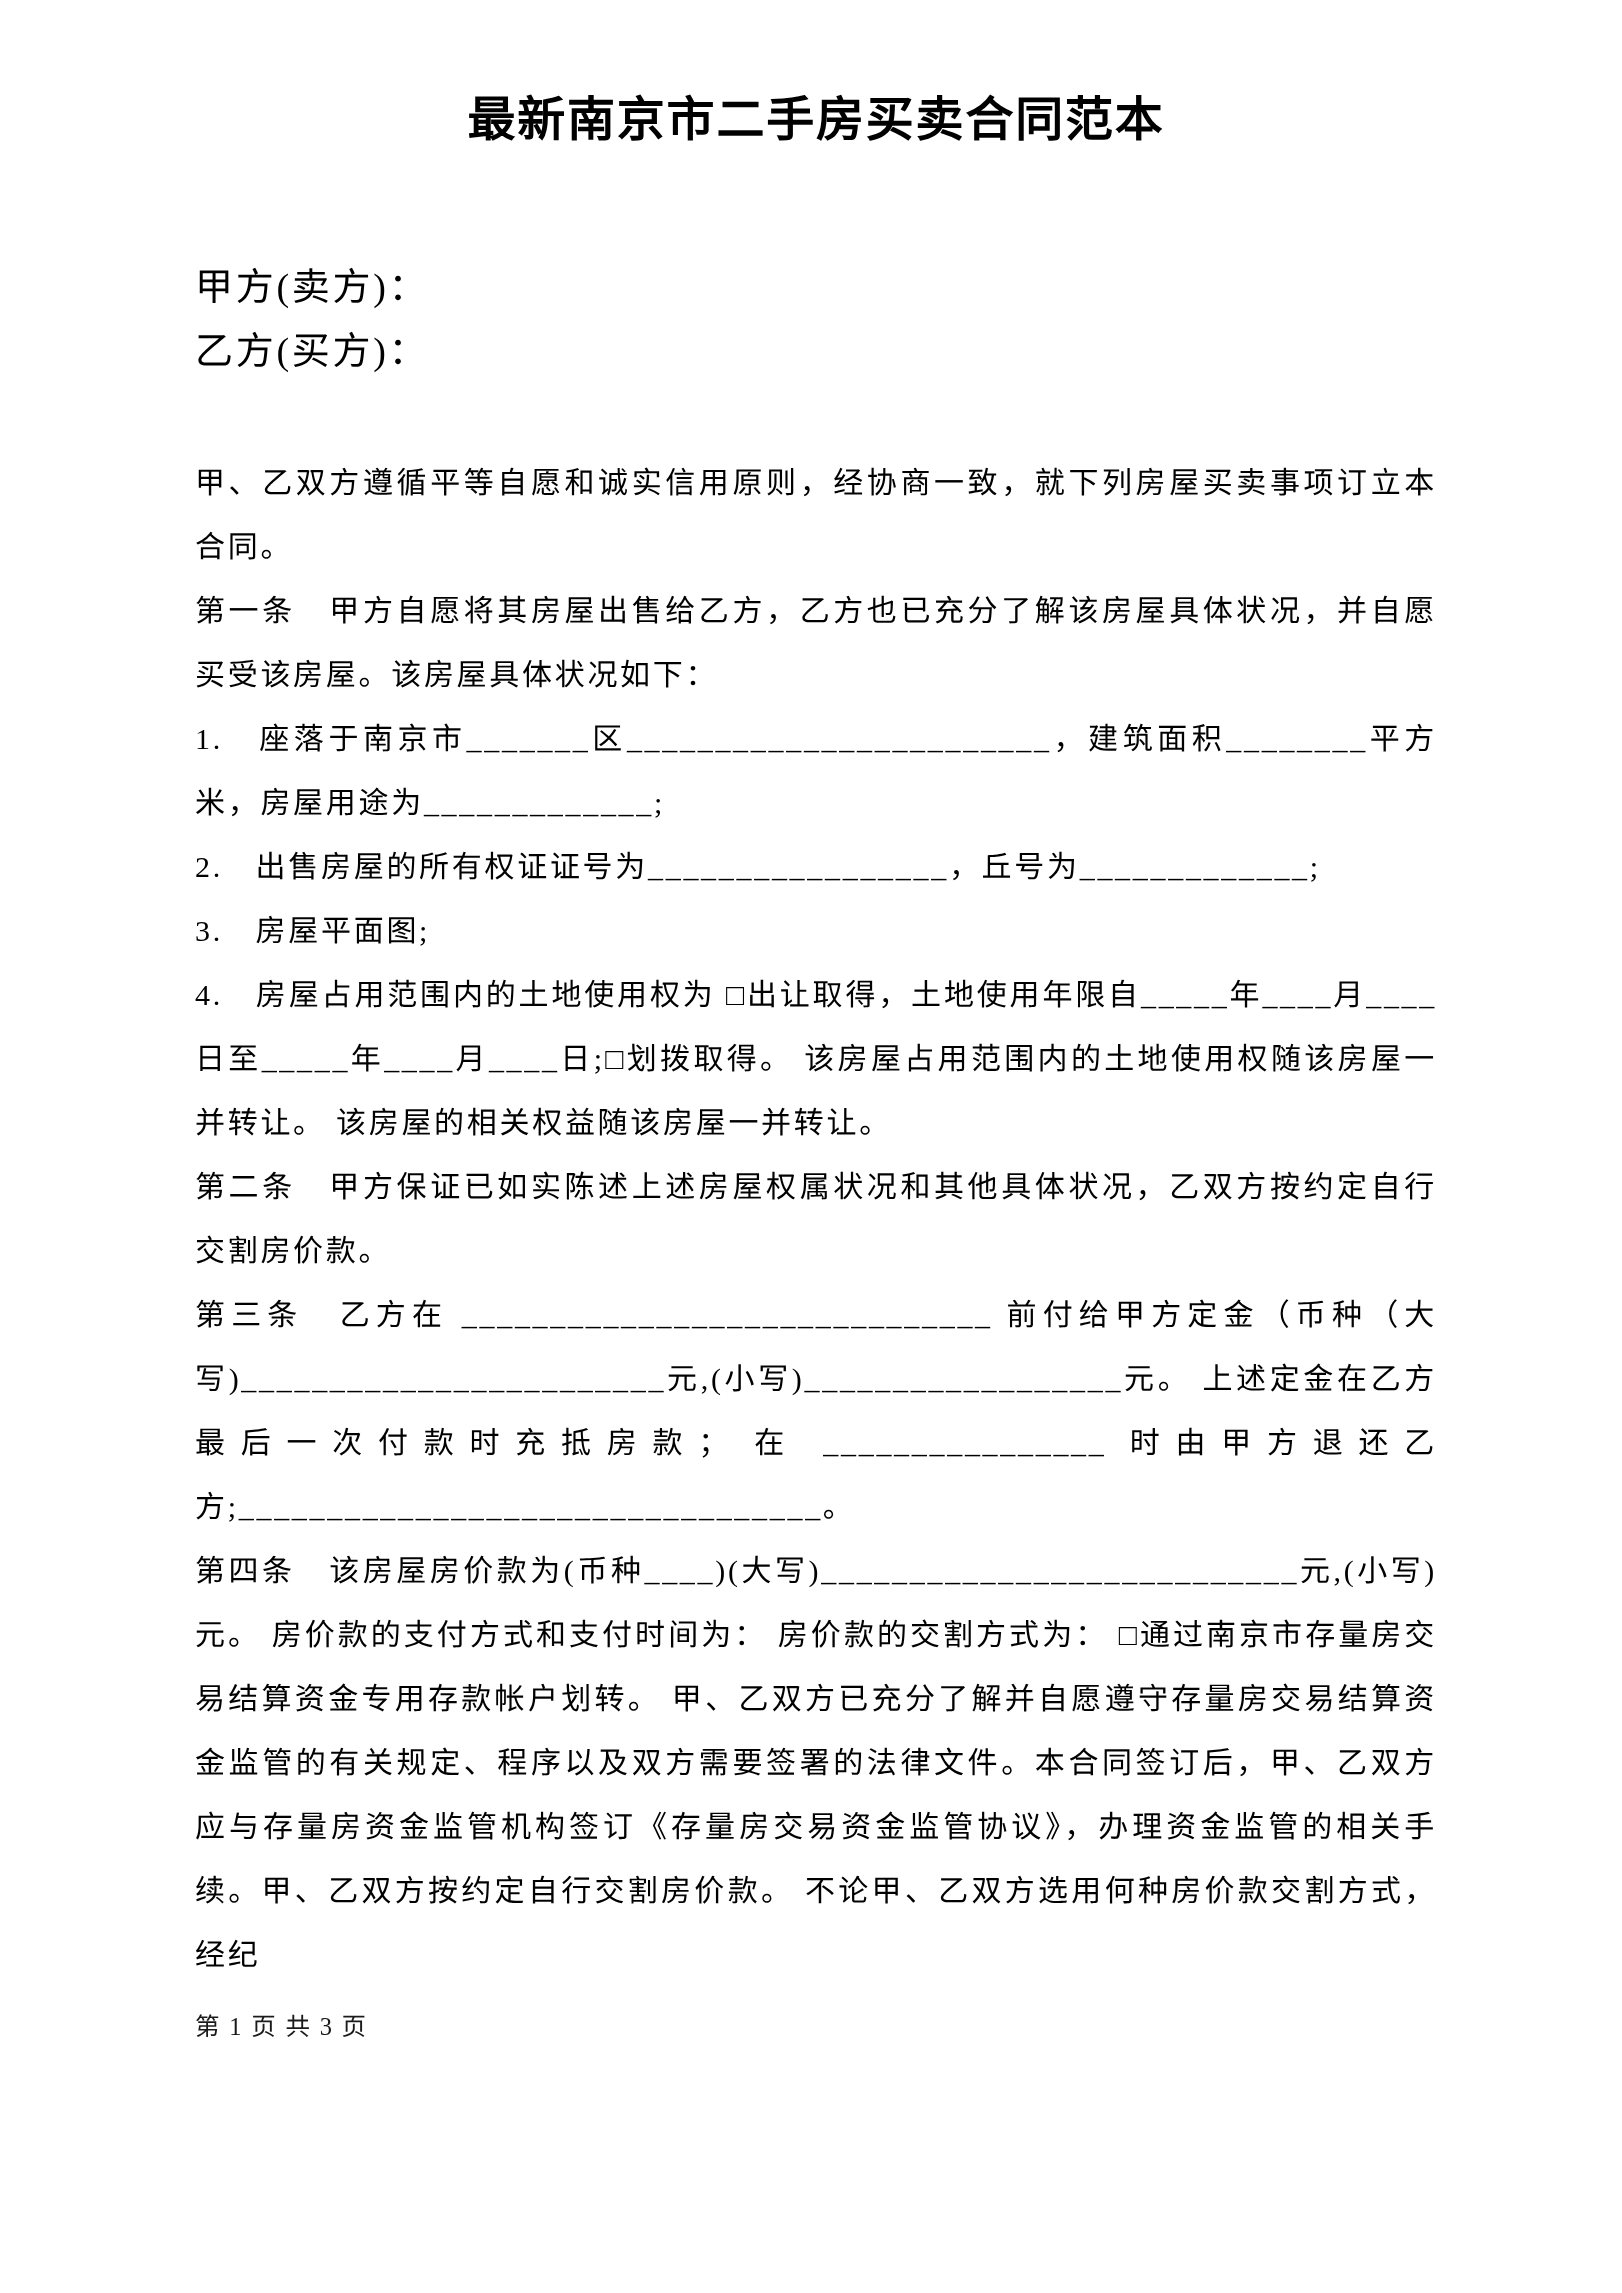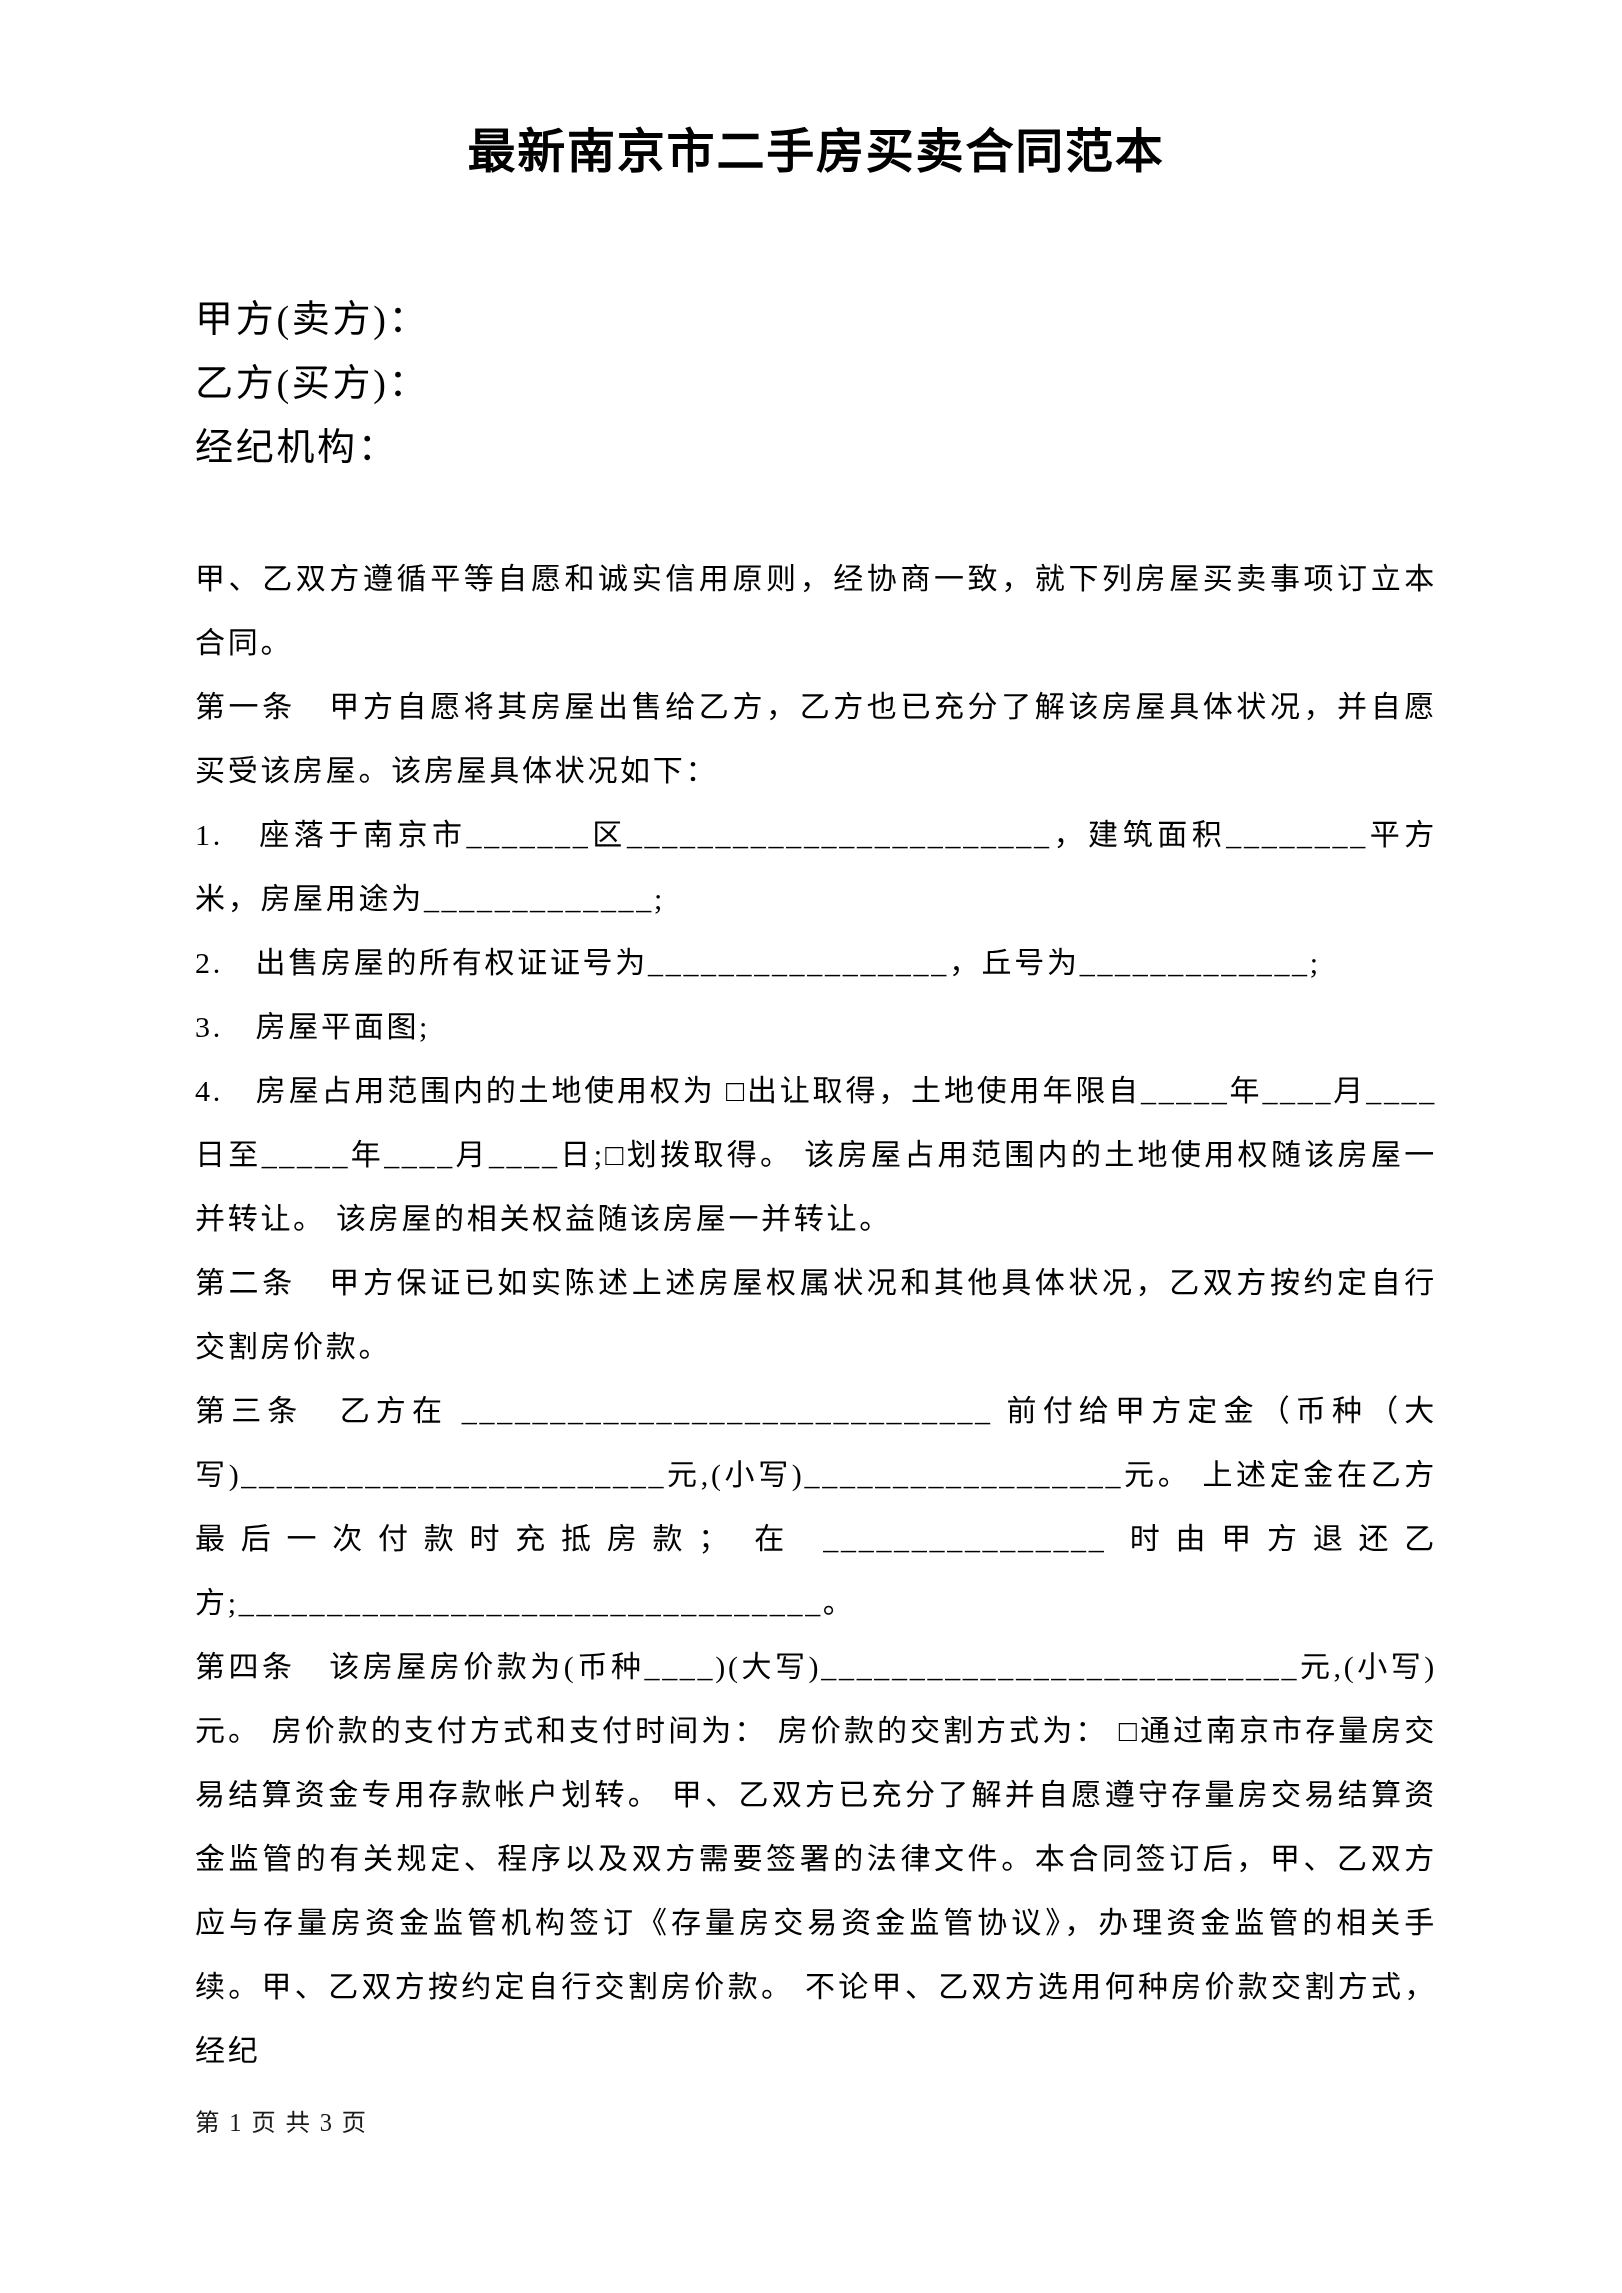--- a/index.html
+++ b/index.html
@@ -13,21 +13,21 @@
     height: 2294px;
     box-sizing: border-box;
     padding: 0 186px 0 195px;
     background: #ffffff;
     color: #000000;
     font-family: "Liberation Serif", "DejaVu Serif", serif;
     overflow: hidden;
   }
   .title {
     margin: 0;
-    padding-top: 116px;
+    padding-top: 84px;
     font-size: 48px;
     line-height: 71px;
     font-weight: bold;
     letter-spacing: 1.8px;
     text-align: center;
     white-space: nowrap;
   }
   .parties {
     margin-top: 100px;
   }
@@ -57,21 +57,20 @@
 </head>
 <body>
 
 <div class="page">
 
   <h1 class="title">最新南京市二手房买卖合同范本</h1>
 
   <div class="parties">
     <p>甲方(卖方)：</p>
     <p>乙方(买方)：</p>
-    <p>经纪机构：</p>
   </div>
 
   <div class="body-text">
     <p>甲、乙双方遵循平等自愿和诚实信用原则，经协商一致，就下列房屋买卖事项订立本合同。</p>
     <p>第一条　甲方自愿将其房屋出售给乙方，乙方也已充分了解该房屋具体状况，并自愿买受该房屋。该房屋具体状况如下：</p>
     <p>1.　座落于南京市_______区________________________，建筑面积________平方米，房屋用途为_____________;</p>
     <p>2.　出售房屋的所有权证证号为_________________，丘号为_____________;</p>
     <p>3.　房屋平面图;</p>
     <p>4.　房屋占用范围内的土地使用权为 □出让取得，土地使用年限自_____年____月____日至_____年____月____日;□划拨取得。 该房屋占用范围内的土地使用权随该房屋一并转让。 该房屋的相关权益随该房屋一并转让。</p>
     <p>第二条　甲方保证已如实陈述上述房屋权属状况和其他具体状况，乙双方按约定自行交割房价款。</p>

